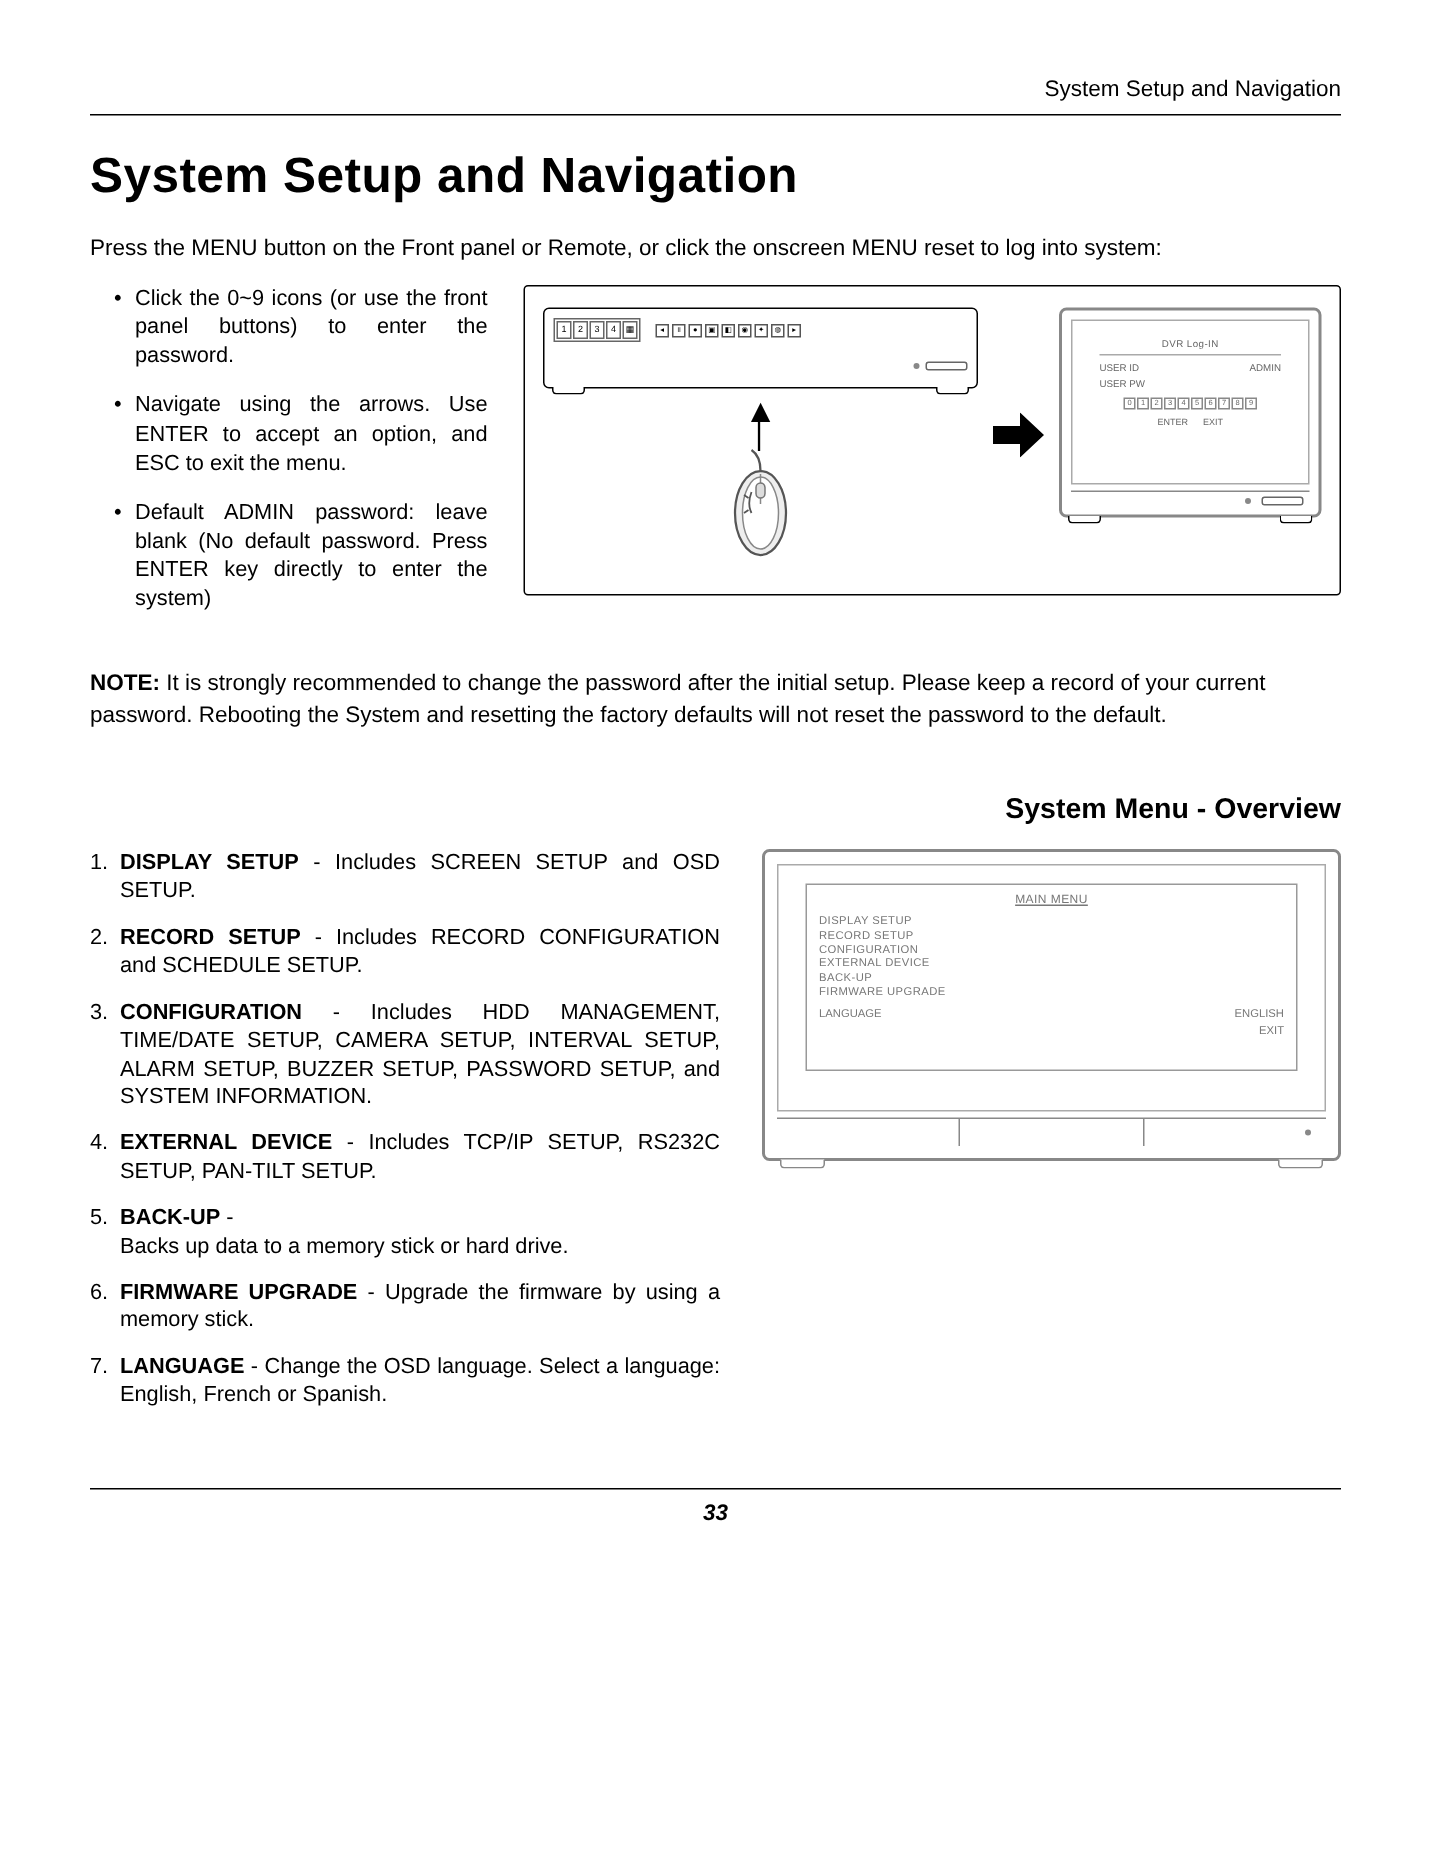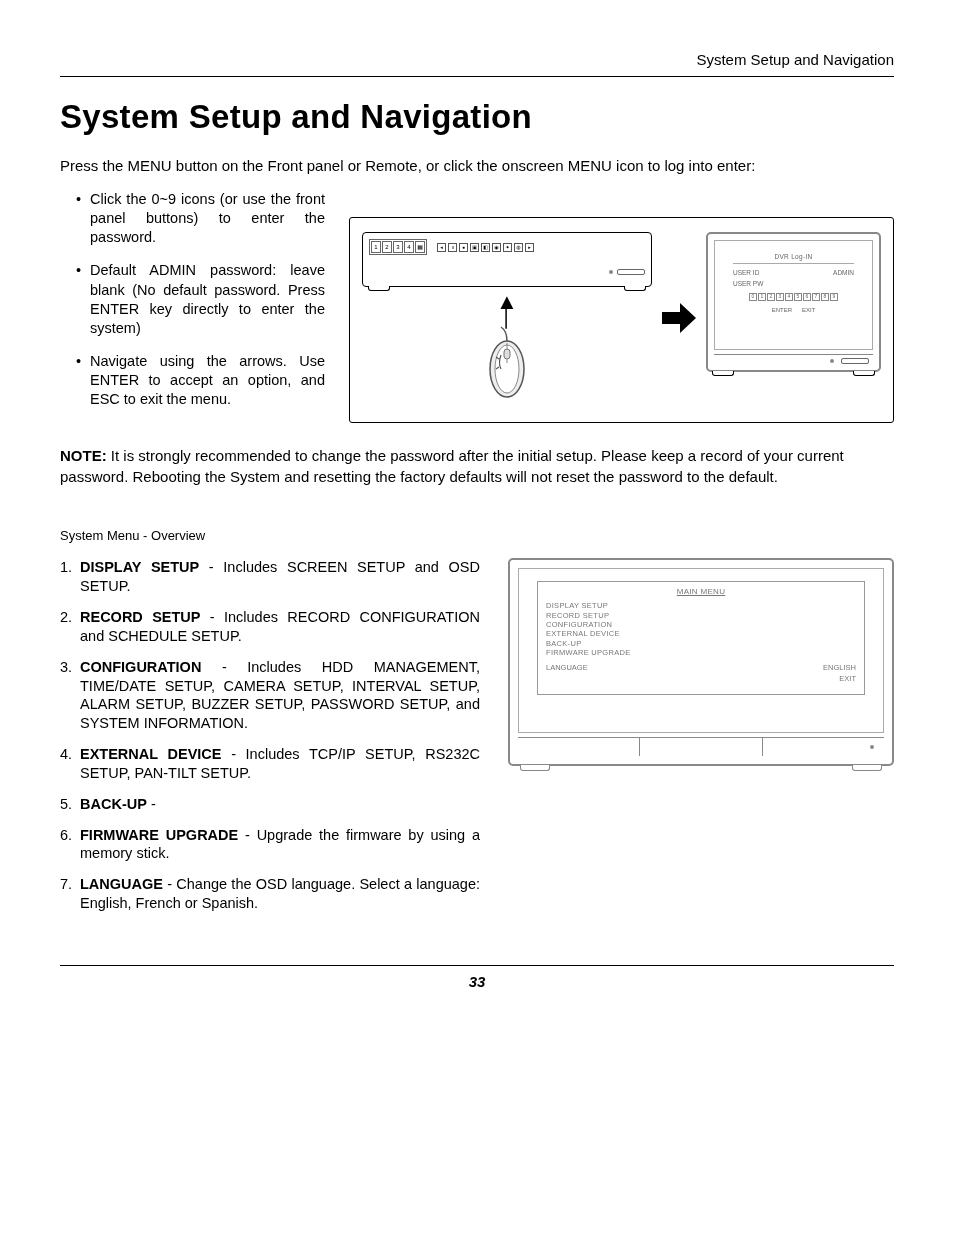--- a/index.html
+++ b/index.html
@@ -9,28 +9,28 @@
     color: #000;
     width: 954px;
     margin: 0 auto;
     padding: 50px 60px 30px 60px;
     font-size: 15px;
     line-height: 1.35;
   }
   .header-bar { text-align: right; font-size: 15px; padding-bottom: 6px; border-bottom: 1px solid #000; margin-bottom: 18px; }
   h1 { font-family: "Arial Narrow", Arial, sans-serif; font-stretch: condensed; font-size: 33px; font-weight: bold; margin-bottom: 16px; letter-spacing: 0.3px; }
   .intro { margin-bottom: 14px; }
-  .top-row { display: flex; gap: 24px; align-items: flex-end; }
+  .top-row { display: flex; gap: 24px; align-items: flex-start; }
   .bullets { flex: 0 0 265px; padding-left: 30px; }
   .bullets li { list-style: none; position: relative; margin-bottom: 14px; text-align: justify; font-size: 14.5px; line-height: 1.32; }
   .bullets li::before { content: "•"; position: absolute; left: -14px; }
   .fig { flex: 1; }
   .fig-box { border: 1px solid #000; border-radius: 3px; padding: 14px 12px; background: #fff; }
   .note { margin-top: 23px; margin-bottom: 40px; }
-  h2 { font-size: 13px; font-weight: normal; margin-bottom: 14px; }
+  h2 { font-size: 19px; font-weight: bold; margin-bottom: 14px; text-align: right; }
   .menu-row { display: flex; gap: 28px; align-items: flex-start; }
   .olist { flex: 0 0 420px; padding-left: 20px; }
   .olist li { list-style: none; position: relative; margin-bottom: 12px; text-align: justify; font-size: 14.5px; line-height: 1.3; }
   .olist li .num { position: absolute; left: -20px; }
   .fig2 { flex: 1; }
   .footer-rule { border-top: 1px solid #000; margin-top: 40px; padding-top: 6px; text-align: center; font-style: italic; font-weight: bold; font-size: 15px; }
 
   
   .diag1 { display: flex; align-items: flex-start; gap: 10px; }
   .dvr-left { flex: 1; }
@@ -54,45 +54,45 @@
   .login-title { text-align:center; border-bottom:1px solid #aaa; margin:8px 12px 4px; padding-bottom:1px; font-size:6.5px; letter-spacing:0.3px;}
   .login-row { display:flex; justify-content:space-between; padding: 1px 12px; }
   .digit-row { display:flex; gap:1px; justify-content:center; margin:3px 0; }
   .digit-row span { width:8px; height:8px; border:1px solid #888; font-size:5px; display:flex; align-items:center; justify-content:center; }
   .login-btns { display:flex; justify-content:center; gap:10px; margin-top:5px; font-size:6px; }
   .mon-base { border-top:1px solid #888; margin-top:4px; display:flex; justify-content:flex-end; align-items:center; gap:3px; padding:3px 4px 0; }
 
   
   .monitor2 { border: 2px solid #888; border-radius: 5px; padding: 8px; background:#fff; }
   .monitor2-inner { border: 1px solid #aaa; min-height: 165px; padding: 12px 18px; font-size: 8px; font-family: Arial, sans-serif; color: #777; }
-  .mm-box { border: 1px solid #999; padding: 5px 8px 10px; }
+  .mm-box { border: 1px solid #999; padding: 5px 8px 21px; }
   .mm-title { text-align:center; text-decoration: underline; font-size:8px; margin-bottom:3px; letter-spacing:0.3px;}
   .mm-item { font-size: 7.5px; line-height:1.25; letter-spacing:0.3px; }
   .mm-lang { display:flex; justify-content:space-between; margin-top:6px; font-size:7.5px; }
   .mm-exit { text-align:right; font-size:7.5px; }
   .mon2-grid { display:flex; border-top:1px solid #888; margin-top:4px; }
   .mon2-grid > div { flex:1; height:18px; border-right:1px solid #888; display:flex; align-items:center; justify-content:flex-end; padding-right:6px; gap:4px;}
   .mon2-grid > div:last-child { border-right:none; }
   .feet2 { display:flex; justify-content:space-between; padding: 0 12px; margin-top:-1px;}
   .foot2 { width:30px; height:6px; border:1px solid #888; border-top:none; border-radius:0 0 3px 3px; background:#fff;}
 </style>
 </head>
 <body>
 
 <div class="header-bar">System Setup and Navigation</div>
 
 <h1>System Setup and Navigation</h1>
 
-<p class="intro">Press the MENU button on the Front panel or Remote, or click the onscreen MENU icon to log into enter:</p>
+<p class="intro">Press the MENU button on the Front panel or Remote, or click the onscreen MENU reset to log into system:</p>
 
 <div class="top-row">
   <ul class="bullets">
     <li>Click the 0~9 icons (or use the front panel buttons) to enter the password.</li>
+    <li>Navigate using the arrows. Use ENTER to accept an option, and ESC to exit the menu.</li>
     <li>Default ADMIN password: leave blank (No default password. Press ENTER key directly to enter the system)</li>
-    <li>Navigate using the arrows. Use ENTER to accept an option, and ESC to exit the menu.</li>
   </ul>
 
   <div class="fig">
     <div class="fig-box">
       <div class="diag1">
         <div class="dvr-left">
           <div class="dvr-unit">
             <div class="dvr-tb">
               <div class="keys">
                 <span>1</span>
@@ -185,21 +185,21 @@
 </p>
 
 <h2>System Menu - Overview</h2>
 
 <div class="menu-row">
   <ol class="olist">
     <li><span class="num">1.</span><b>DISPLAY SETUP</b><span> - Includes SCREEN SETUP and OSD SETUP.</span></li>
     <li><span class="num">2.</span><b>RECORD SETUP</b><span> - Includes RECORD CONFIGURATION and SCHEDULE SETUP.</span></li>
     <li><span class="num">3.</span><b>CONFIGURATION</b><span> - Includes HDD MANAGEMENT, TIME/DATE SETUP, CAMERA SETUP, INTERVAL SETUP, ALARM SETUP, BUZZER SETUP, PASSWORD SETUP, and SYSTEM INFORMATION.</span></li>
     <li><span class="num">4.</span><b>EXTERNAL DEVICE</b><span> - Includes TCP/IP SETUP, RS232C SETUP, PAN-TILT SETUP.</span></li>
-    <li><span class="num">5.</span><b>BACK-UP</b><span>  -</span><br></li>
+    <li><span class="num">5.</span><b>BACK-UP</b><span>  -</span><br><span>Backs up data to a memory stick or hard drive.</span></li>
     <li><span class="num">6.</span><b>FIRMWARE UPGRADE</b><span> - Upgrade the firmware by using a memory stick.</span></li>
     <li><span class="num">7.</span><b>LANGUAGE</b><span> - Change the OSD language. Select a language: English, French or Spanish.</span></li>
   </ol>
 
   <div class="fig2">
     <div class="monitor2">
       <div class="monitor2-inner">
         <div class="mm-box">
           <div class="mm-title">MAIN MENU</div>
           <div class="mm-item">DISPLAY SETUP</div>

